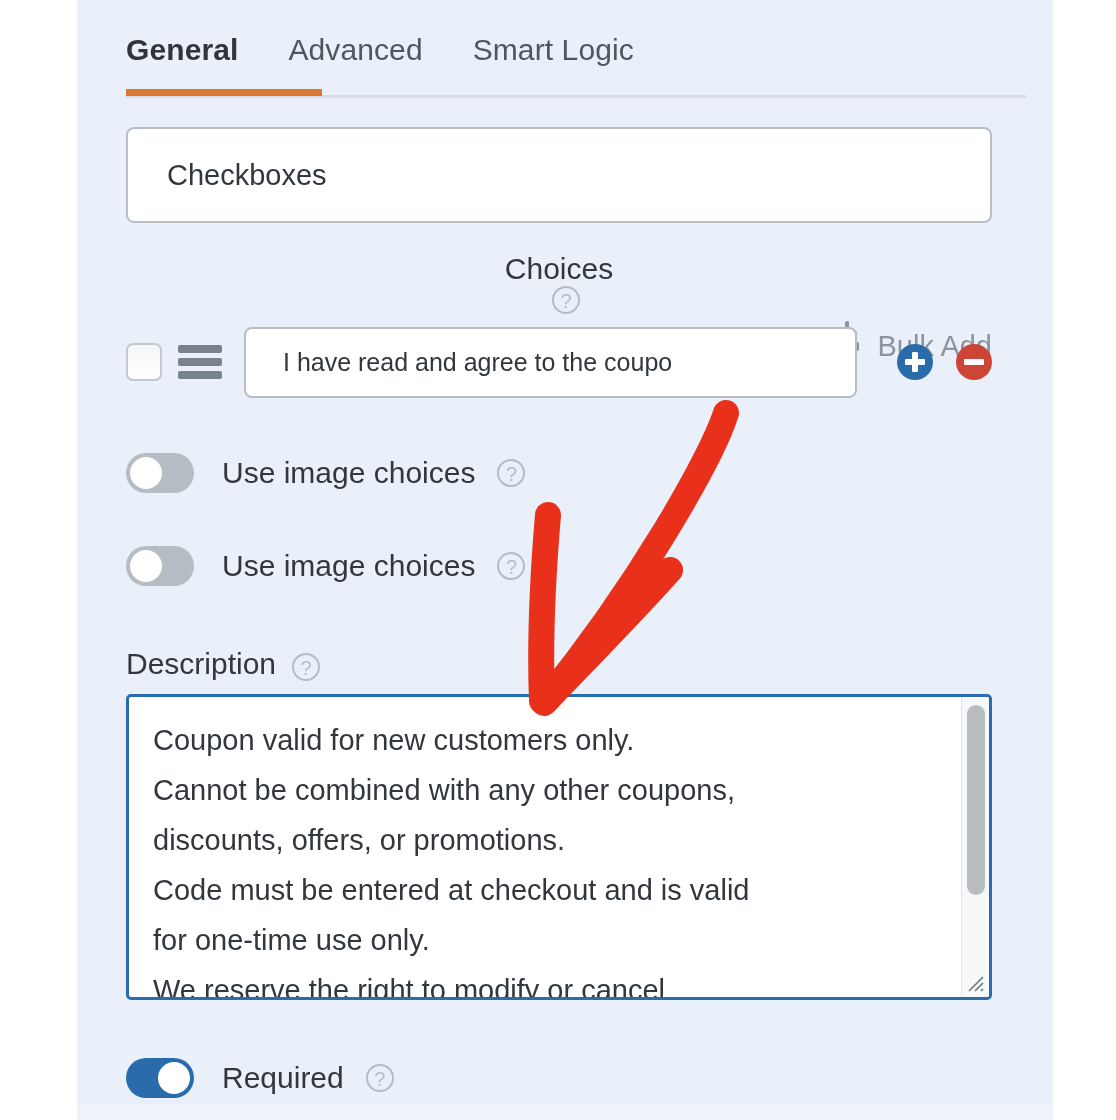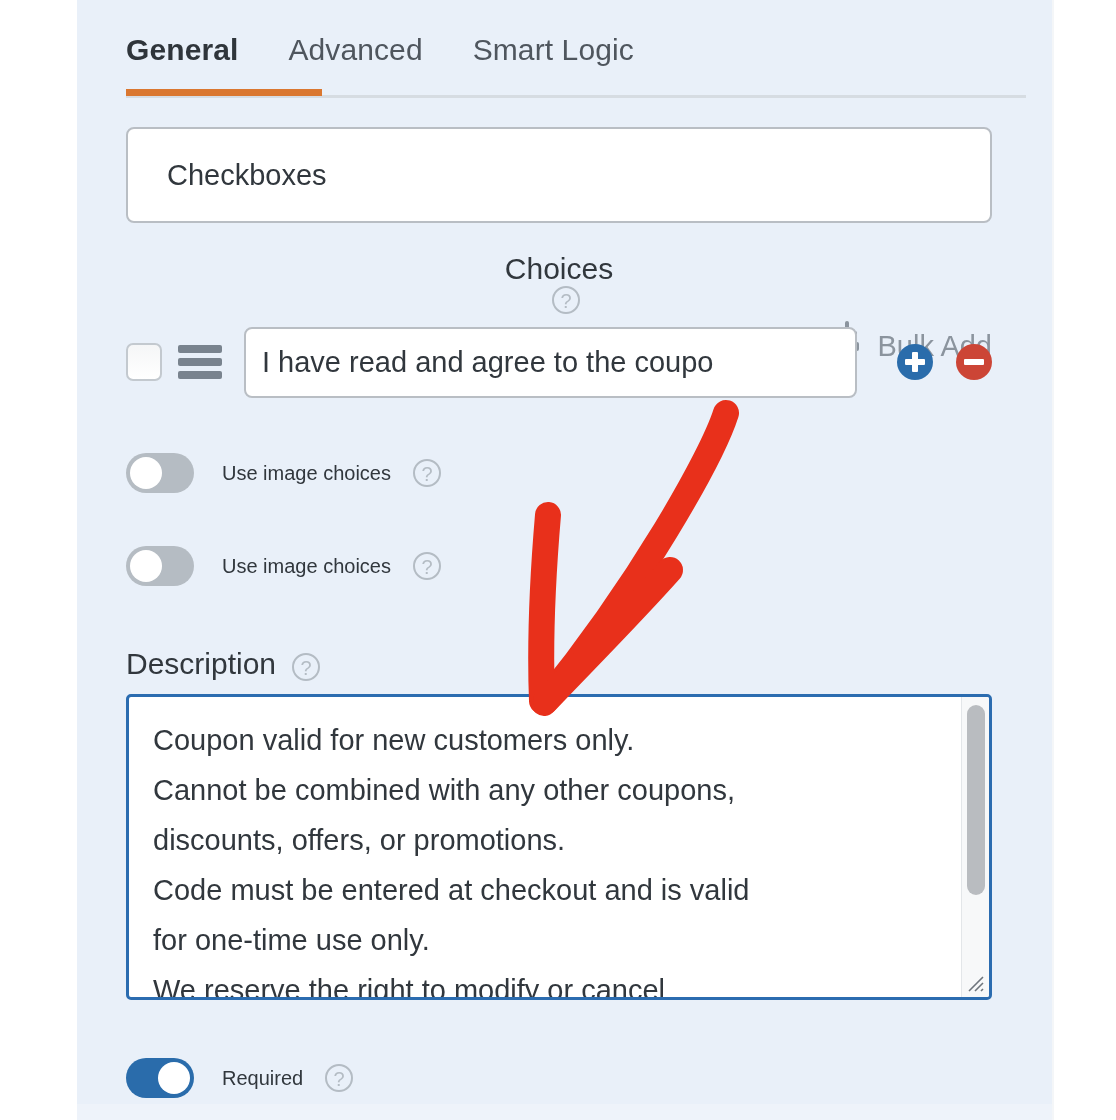--- a/index.html
+++ b/index.html
@@ -182,22 +182,22 @@
   #choice-text-input {
     margin-left: 22px;
     width: 613px;
     height: 71px;
     background: #ffffff;
     border: 2px solid #b9bec4;
     border-radius: 8px;
     box-sizing: border-box;
     display: flex;
     align-items: center;
-    padding-left: 16px;
-    font-size: 29px;
+    padding-left: 37px;
+    font-size: 25px;
     color: #31373d;
     white-space: nowrap;
     overflow: hidden;
     cursor: text;
     flex: none;
   }
   .circle-btn {
     width: 36px;
     height: 36px;
     border-radius: 50%;
@@ -248,21 +248,21 @@
     position: absolute;
     top: 4px;
     width: 32px;
     height: 32px;
     border-radius: 50%;
     background: #ffffff;
   }
   .toggle.off .knob { left: 4px; }
   .toggle.on .knob { left: 32px; }
   .toggle-label {
-    font-size: 20px;
+    font-size: 30px;
     color: #31373d;
     margin-left: 28px;
     white-space: nowrap;
   }
   .toggle-row .help-icon { margin-left: 22px; }
 
   
   #description-header {
     position: absolute;
     left: 126px;

